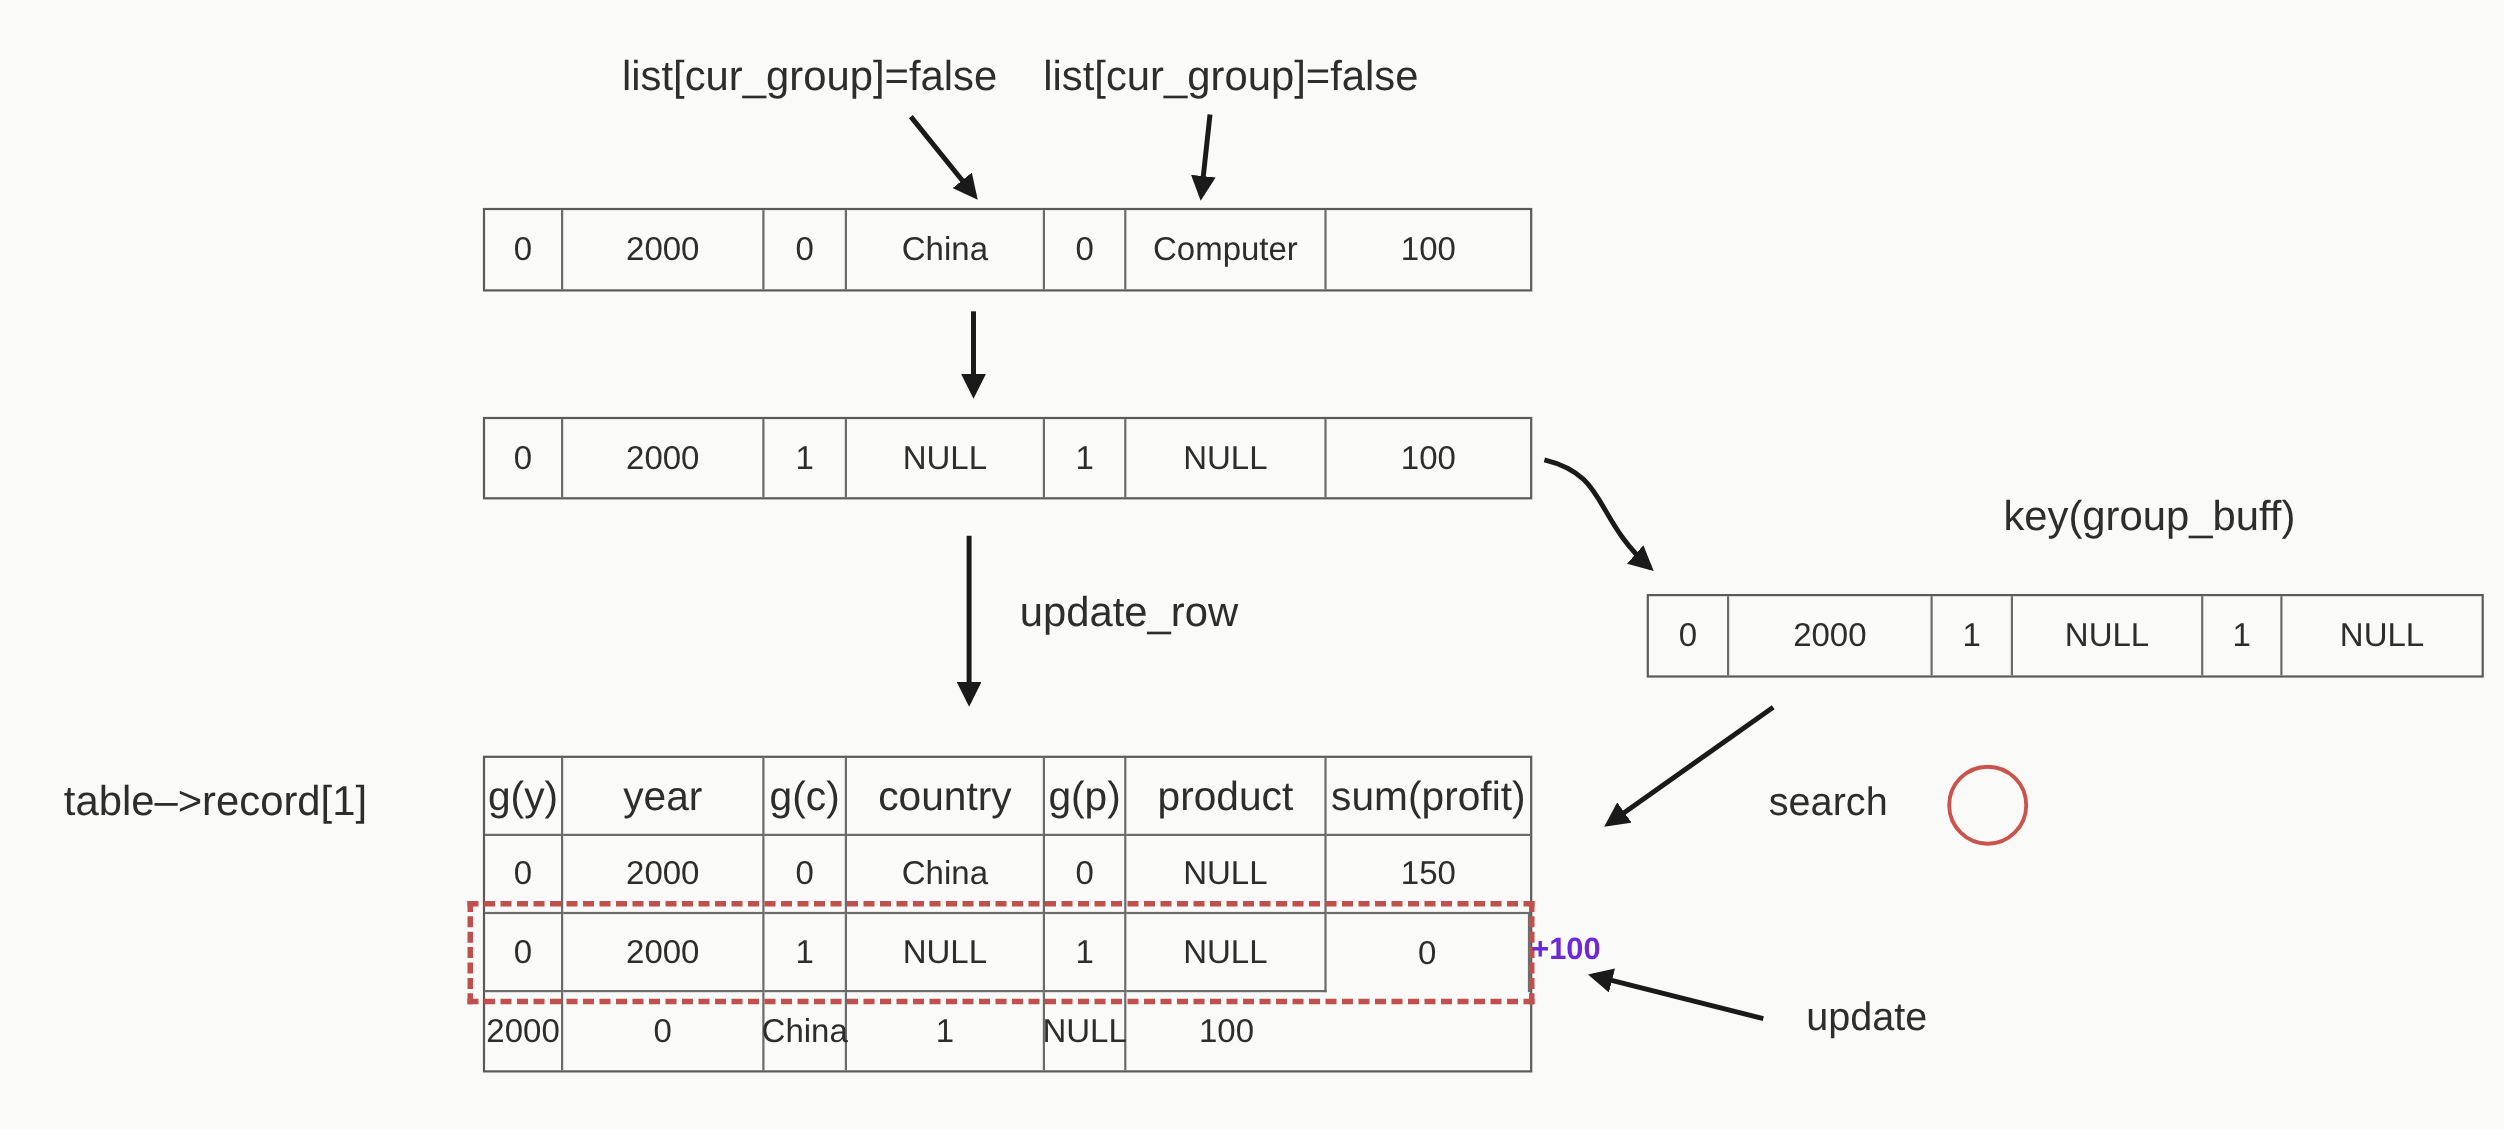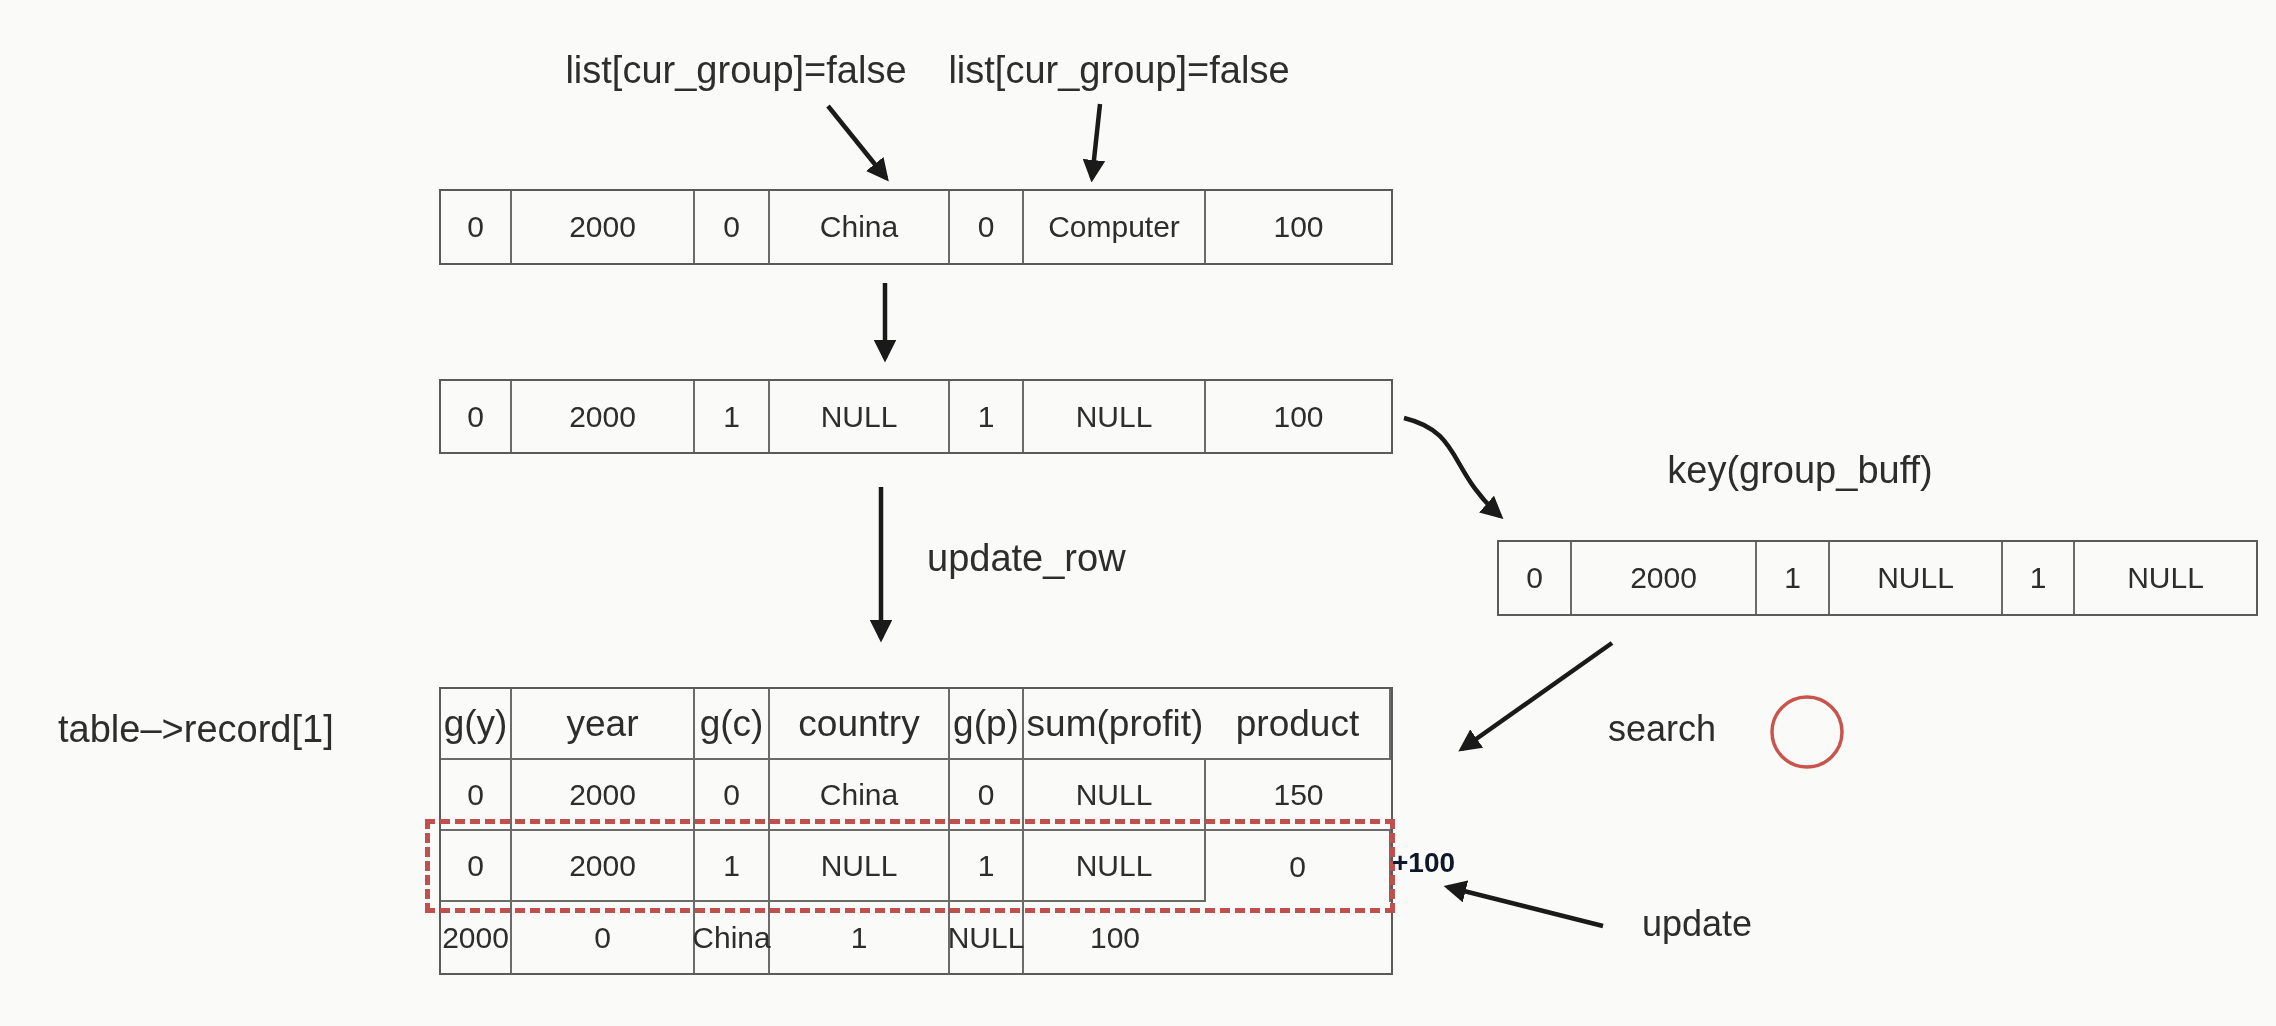--- a/index.html
+++ b/index.html
@@ -51,21 +51,21 @@
   #table-record1 .cell.hdr{font-size:37px;}
 
   .label{position:absolute;white-space:nowrap;}
   .flag-label{font-size:38px;transform:translate(-50%,-50%);}
   .side-label{font-size:38px;transform:translate(0,-50%);}
   .key-label{font-size:38px;transform:translate(-50%,-50%);}
   .bold-label{font-weight:normal;}
   #label-update-row{left:927px;top:558px;font-size:38px;transform:translate(0,-50%);}
   #label-search{left:1608px;top:729px;font-size:36px;transform:translate(0,-50%);text-align:right;}
   #label-update{left:1642px;top:924px;font-size:36px;transform:translate(0,-50%);}
-  #label-plus100{left:1392px;top:863px;font-size:28px;font-weight:bold;color:#0f172a;transform:translate(0,-50%);}
+  #label-plus100{left:1392px;top:863px;font-size:28px;font-weight:bold;color:#6d28d9;transform:translate(0,-50%);}
 
   #highlight-rect{
     position:absolute;left:425px;top:819px;width:960px;height:84px;
     border:5px dashed #c0504d;
     pointer-events:none;
   }
 </style>
 </head>
 <body>
 
@@ -109,38 +109,38 @@
     <div class="cell">2000</div>
     <div class="cell">1</div>
     <div class="cell">NULL</div>
     <div class="cell">1</div>
     <div class="cell">NULL</div>
     <div class="cell">100</div>
   </div>
 
   <div id="label-update-row" class="label bold-label">update_row</div>
 
-  <div class="label key-label" style="left:1800px;top:470px;">key(group_buff)</div>
+  <div class="label key-label" style="left:1954px;top:470px;">key(group_buff)</div>
   <div id="row-key" class="strip cols6">
     <div class="cell">0</div>
     <div class="cell">2000</div>
     <div class="cell">1</div>
     <div class="cell">NULL</div>
     <div class="cell">1</div>
     <div class="cell">NULL</div>
   </div>
 
   <div id="table-record1">
     <div class="cell hdr">g(y)</div>
     <div class="cell hdr">year</div>
     <div class="cell hdr">g(c)</div>
     <div class="cell hdr">country</div>
     <div class="cell hdr">g(p)</div>
+    <div class="cell hdr">product</div>
     <div class="cell hdr lastcol">sum(profit)</div>
-    <div class="cell hdr">product</div>
 
     <div class="cell">0</div>
     <div class="cell">2000</div>
     <div class="cell">0</div>
     <div class="cell">China</div>
     <div class="cell">0</div>
     <div class="cell">NULL</div>
     <div class="cell lastcol">150</div>
 
     <div class="cell">0</div>

